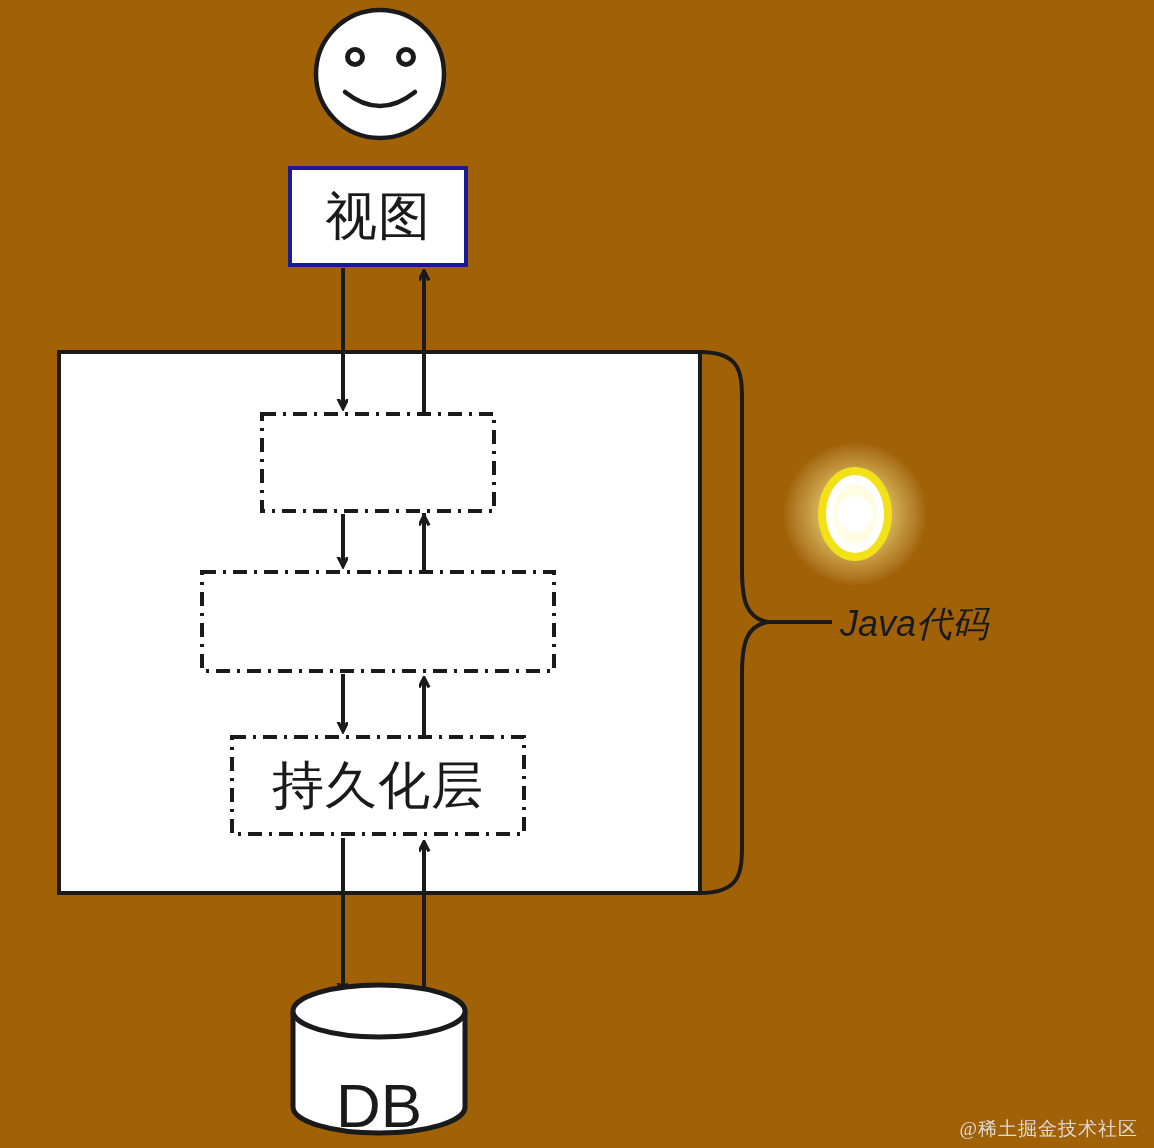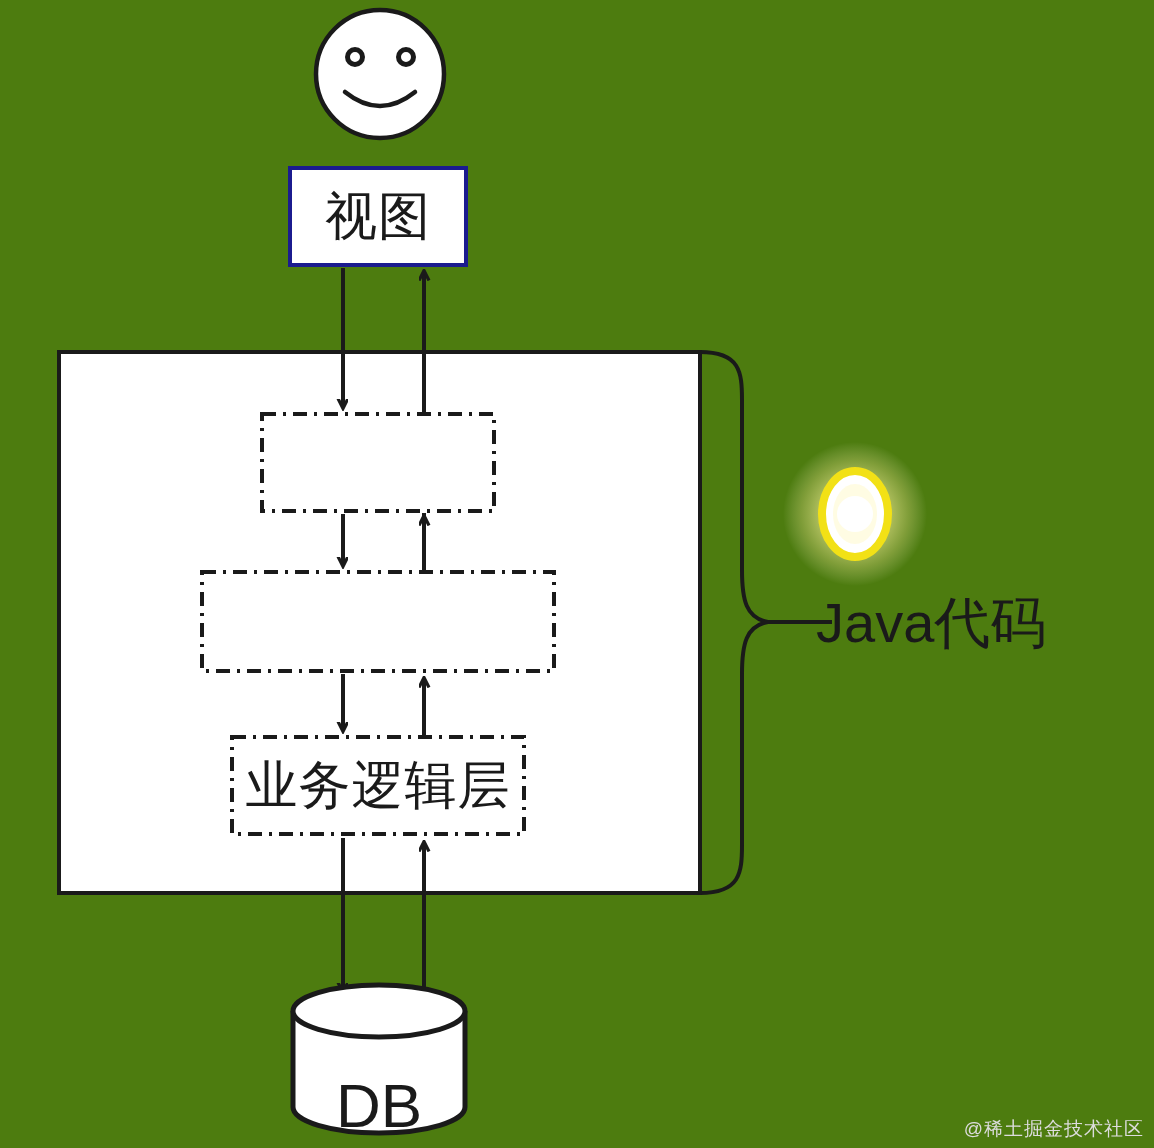--- a/index.html
+++ b/index.html
@@ -7,21 +7,21 @@
     padding: 0;
     background: #ffffff;
   }
   body {
     font-family: "Liberation Sans", "DejaVu Sans", sans-serif;
   }
   #canvas {
     position: relative;
     width: 1154px;
     height: 1148px;
-    background: #4d7c0f;
+    background: #a16207;
     overflow: hidden;
   }
   #diagram-svg {
     position: absolute;
     left: 0;
     top: 0;
     width: 1154px;
     height: 1148px;
   }
   .node-label {
@@ -70,32 +70,33 @@
   #service-label { left: 200px; top: 570px; width: 356px; height: 103px; }
   #dao-box { left: 230px; top: 735px; width: 296px; height: 101px; }
   #dao-label { left: 230px; top: 735px; width: 296px; height: 101px; }
 
   #db-label {
     left: 293px; top: 1050px; width: 172px; height: 110px;
     font-size: 62px;
     font-weight: 400;
   }
   #brace-label {
-    left: 816px; top: 585px; width: 300px; height: 78px;
+    left: 840px; top: 585px; width: 300px; height: 78px;
     justify-content: flex-start;
-    font-size: 56px;
+    font-size: 36px;
+    font-style: italic;
   }
   #watermark {
     position: absolute;
-    right: 10px;
+    right: 16px;
     bottom: 6px;
     font-size: 19px;
     color: #dcdcdc;
     letter-spacing: 1px;
-    font-family: Liberation Sans, sans-serif;
+    font-family: Liberation Serif, serif;
     white-space: nowrap;
   }
 </style>
 </head>
 <body>
 
 <div id="canvas">
 
   <svg id="diagram-svg" viewBox="0 0 1154 1148" xmlns="http://www.w3.org/2000/svg">
     <defs>
@@ -167,21 +168,21 @@
     <svg viewBox="0 0 356 103" preserveAspectRatio="none">
       <rect x="2" y="2" width="352" height="99" fill="#ffffff" stroke="#1a1a1a" stroke-width="4" stroke-dasharray="14 7 3 7" vector-effect="non-scaling-stroke"></rect>
     </svg>
   </div>
 
   <div class="layer-box" id="dao-box">
     <svg viewBox="0 0 296 101" preserveAspectRatio="none">
       <rect x="2" y="2" width="292" height="97" fill="#ffffff" stroke="#1a1a1a" stroke-width="4" stroke-dasharray="14 7 3 7" vector-effect="non-scaling-stroke"></rect>
     </svg>
   </div>
-  <div class="node-label boxed-label" id="dao-label">业务逻辑层</div>
+  <div class="node-label boxed-label" id="dao-label">持久化层</div>
 
   <div class="node-label" id="db-label">DB</div>
 
   <div class="node-label" id="brace-label">Java代码</div>
 
   <div id="watermark">@稀土掘金技术社区</div>
 
 </div>
 
 </body></html>

